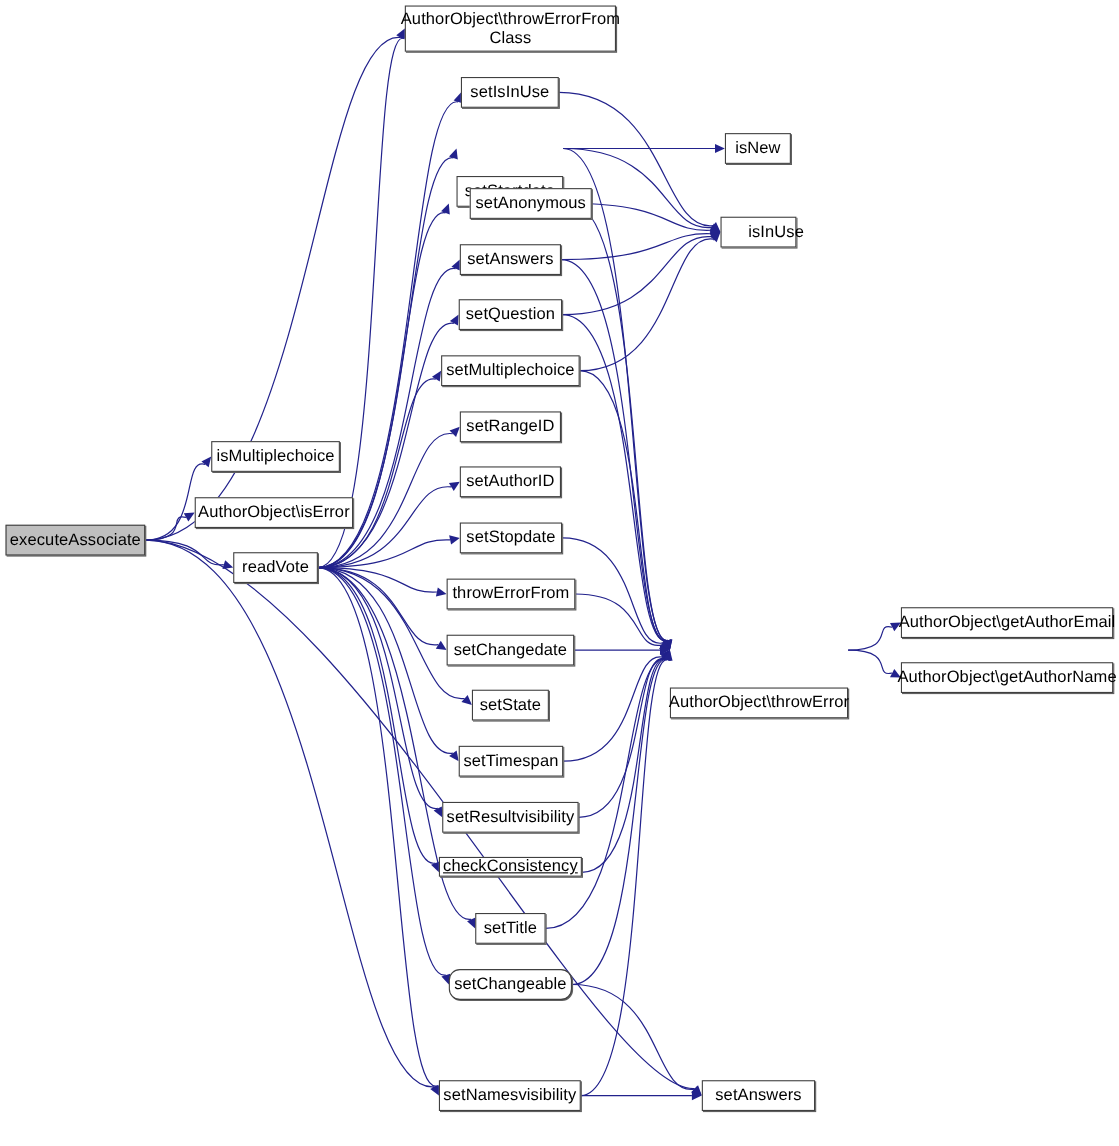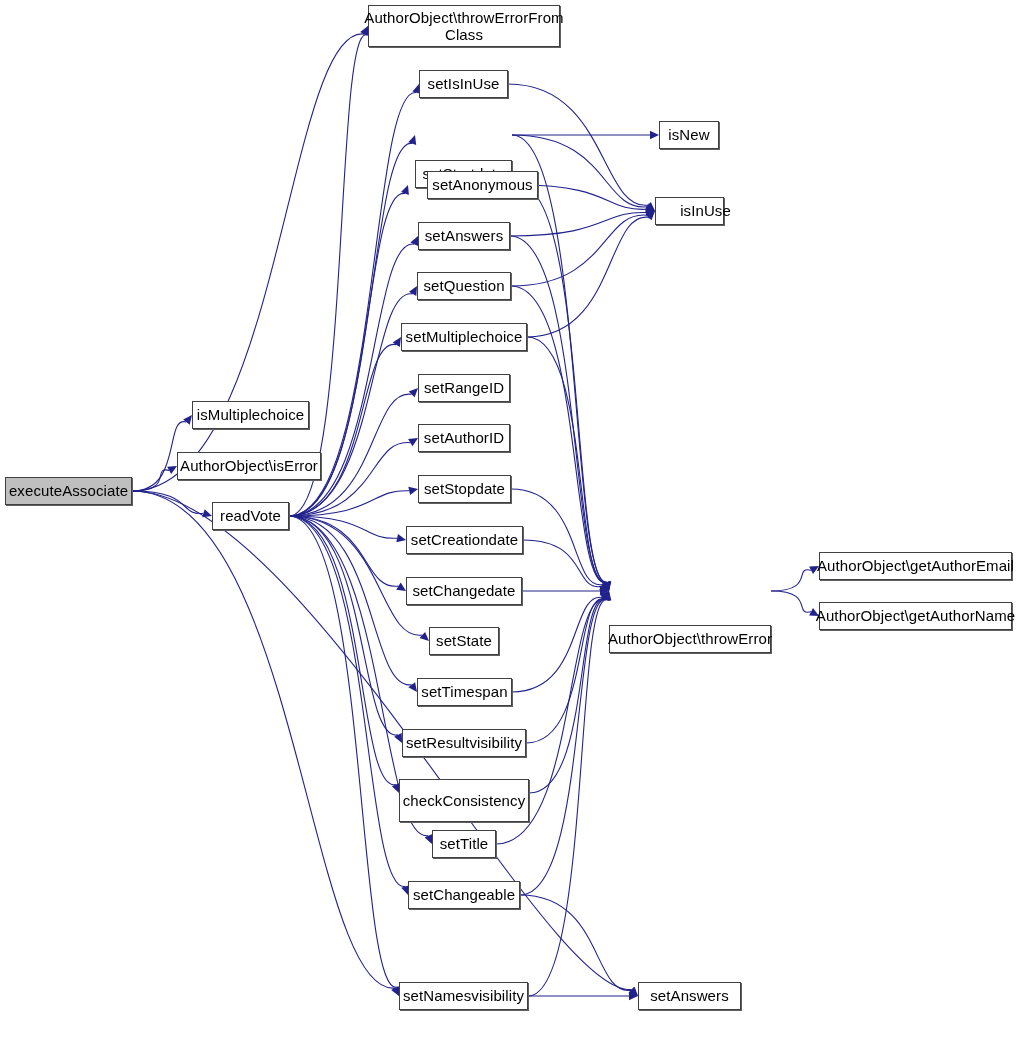--- a/index.html
+++ b/index.html
@@ -172,27 +172,27 @@
       <div class="node-box" style="left: 418px; top: 222px; width: 92px; height: 28px;"><span class="node-label">setAnswers</span></div>
       <div class="node-box" style="left: 417px; top: 272px; width: 94px; height: 28px;"><span class="node-label">setQuestion</span></div>
       <div class="node-box" style="left: 401px; top: 323px; width: 126px; height: 28px;"><span class="node-label">setMultiplechoice</span></div>
       <div class="node-box" style="left: 418px; top: 374px; width: 92px; height: 28px;"><span class="node-label">setRangeID</span></div>
       <div class="node-box" style="left: 192px; top: 401px; width: 117px; height: 28px;"><span class="node-label">isMultiplechoice</span></div>
       <div class="node-box" style="left: 418px; top: 424px; width: 92px; height: 28px;"><span class="node-label">setAuthorID</span></div>
       <div class="node-box" style="left: 177px; top: 452px; width: 144px; height: 28px;"><span class="node-label">AuthorObject\isError</span></div>
       <div class="node-box highlight" style="left: 5px; top: 477px; width: 127px; height: 28px;"><span class="node-label">executeAssociate</span></div>
       <div class="node-box" style="left: 418px; top: 475px; width: 93px; height: 28px;"><span class="node-label">setStopdate</span></div>
       <div class="node-box" style="left: 212px; top: 502px; width: 77px; height: 28px;"><span class="node-label">readVote</span></div>
-      <div class="node-box" style="left: 406px; top: 526px; width: 117px; height: 28px;"><span class="node-label">setCreationdate</span></div>
+      <div class="node-box" style="left: 406px; top: 526px; width: 117px; height: 28px;"><span class="node-label">throwErrorFrom</span></div>
       <div class="node-box" style="left: 819px; top: 552px; width: 193px; height: 28px;"><span class="node-label">AuthorObject\getAuthorEmail</span></div>
       <div class="node-box" style="left: 406px; top: 577px; width: 116px; height: 28px;"><span class="node-label">setChangedate</span></div>
       <div class="node-box" style="left: 609px; top: 577px; width: 162px; height: 28px; margin-top: 48px;"><span class="node-label">AuthorObject\throwError</span></div>
       <div class="node-box" style="left: 819px; top: 602px; width: 193px; height: 28px;"><span class="node-label">AuthorObject\getAuthorName</span></div>
       <div class="node-box" style="left: 429px; top: 627px; width: 70px; height: 28px;"><span class="node-label">setState</span></div>
       <div class="node-box" style="left: 417px; top: 678px; width: 95px; height: 28px;"><span class="node-label">setTimespan</span></div>
       <div class="node-box" style="left: 402px; top: 729px; width: 124px; height: 28px;"><span class="node-label">setResultvisibility</span></div>
-      <div class="node-box" style="left: 399px; top: 779px; width: 130px; height: 43px;"><span class="node-label">checkConsistency</span></div>
+      <div class="node-box" style="left: 399px; top: 779px; width: 130px; height: 18px; text-decoration: underline;"><span class="node-label">checkConsistency</span></div>
       <div class="node-box" style="left: 432px; top: 830px; width: 64px; height: 28px;"><span class="node-label">setTitle</span></div>
-      <div class="node-box" style="left: 408px; top: 881px; width: 112px; height: 28px;"><span class="node-label">setChangeable</span></div>
+      <div class="node-box" style="left: 408px; top: 881px; width: 112px; height: 28px; border-radius: 10px;"><span class="node-label">setChangeable</span></div>
       <div class="node-box" style="left: 399px; top: 982px; width: 129px; height: 28px;"><span class="node-label">setNamesvisibility</span></div>
       <div class="node-box" style="left: 638px; top: 982px; width: 103px; height: 28px;"><span class="node-label">setAnswers</span></div>
     </div>
 </div>
 
 </body></html>

